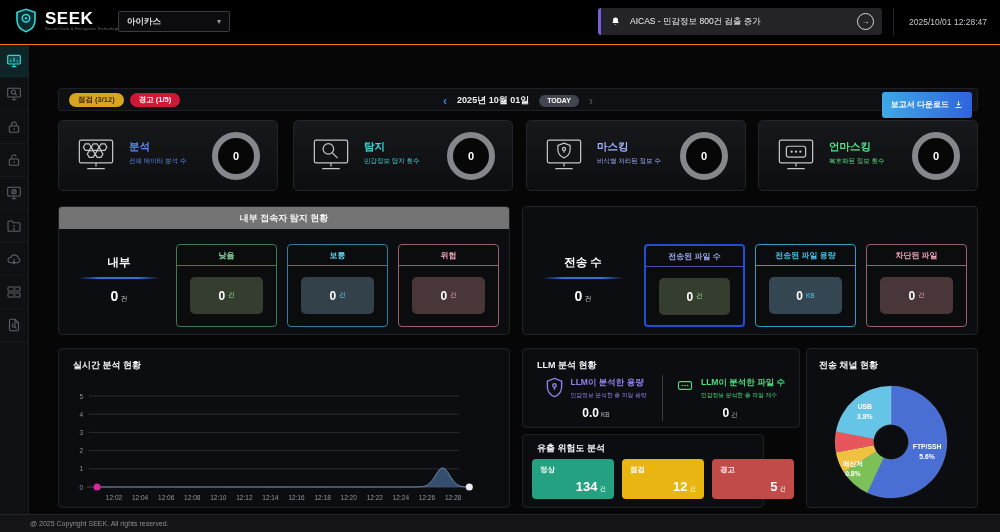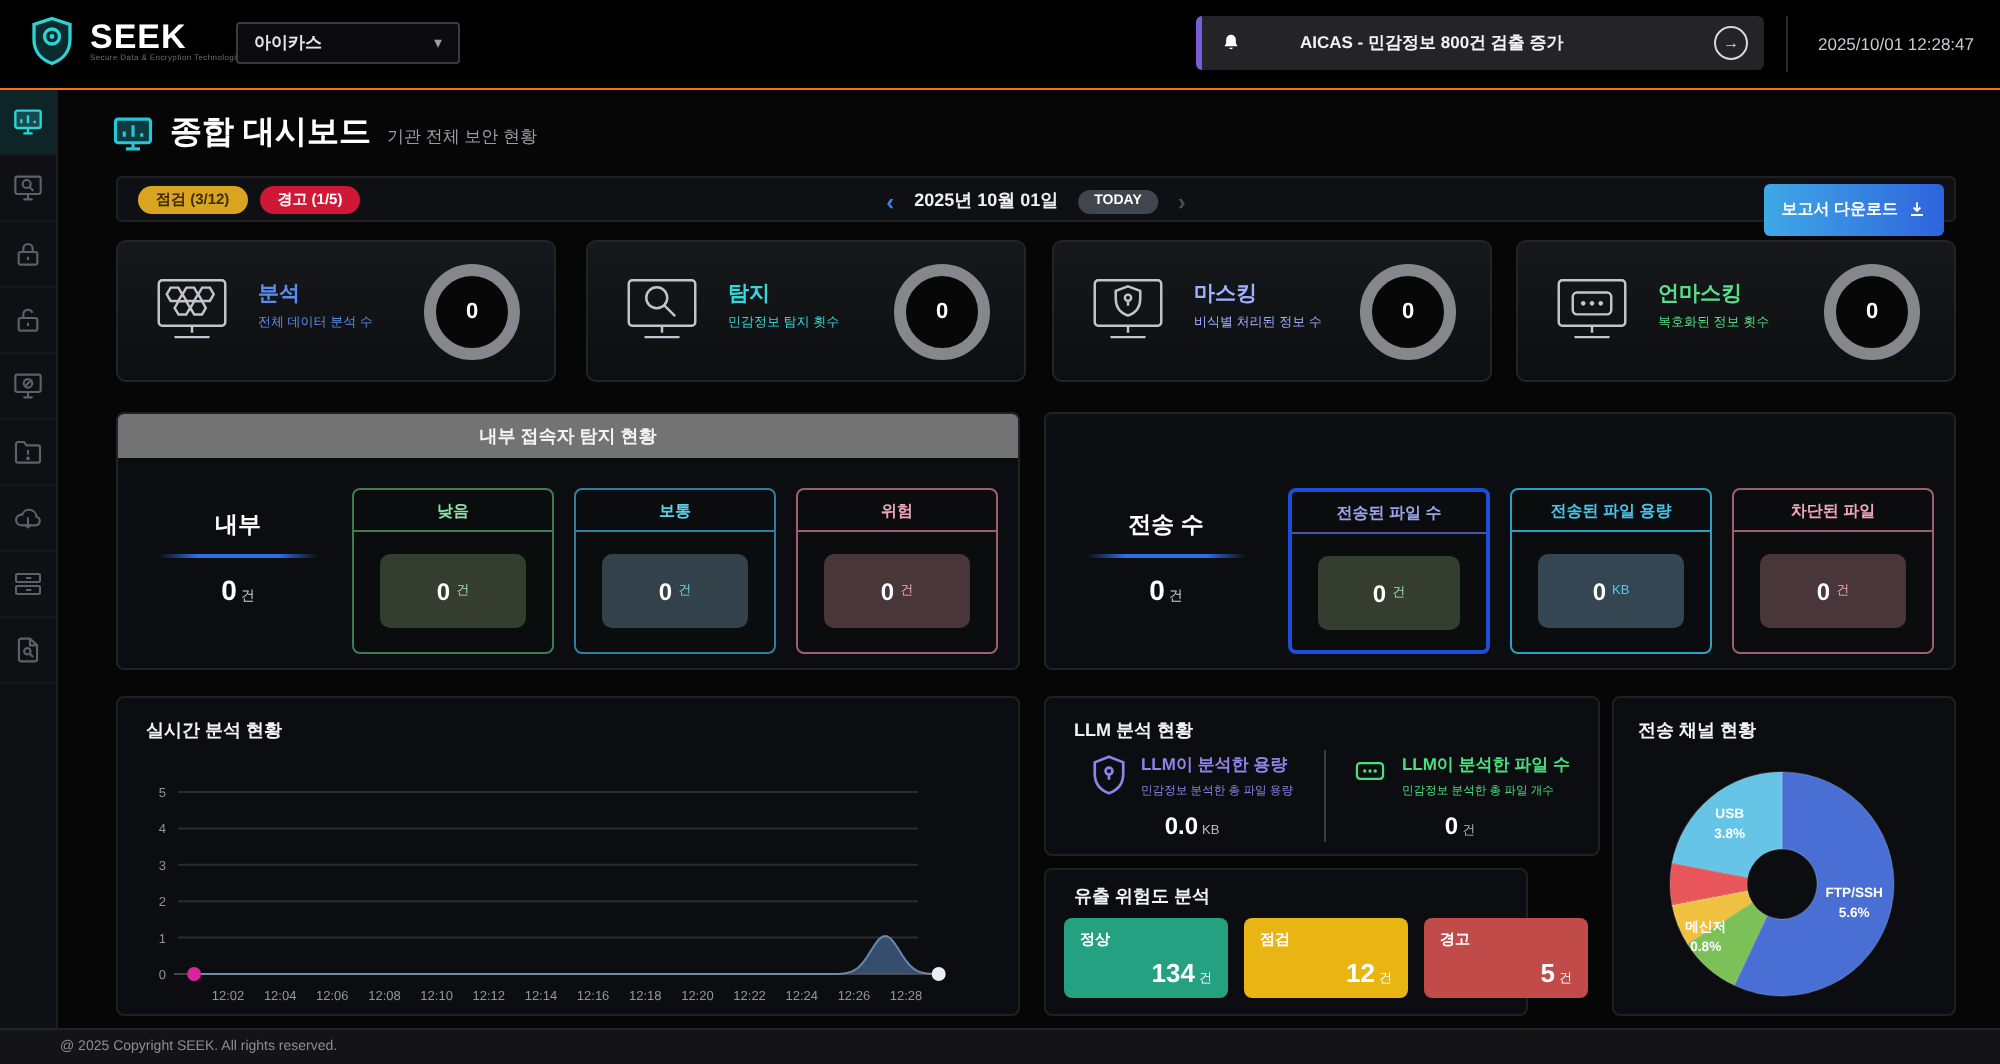--- a/index.html
+++ b/index.html
@@ -9,21 +9,21 @@
   .topbar{position:absolute;left:0;top:0;width:1000px;height:44px;background:#000;border-bottom:1px solid #f97316;}
   .logo{position:absolute;left:14px;top:7px;display:flex;align-items:center;gap:7px;cursor:pointer;}
   .logo-text{font-size:17px;font-weight:800;letter-spacing:.5px;color:#fff;line-height:15px;}
   .logo-tag{font-size:4px;color:#6d6d72;letter-spacing:.2px;}
   .org-select{position:absolute;left:118px;top:11px;width:112px;height:21px;background:#0c0c0e;border:1px solid #3a3b40;
               border-radius:2px;display:flex;align-items:center;justify-content:space-between;padding:0 8px;box-sizing:border-box;}
   .org-select .val{font-size:8.5px;font-weight:700;color:#e6e6e8;}
   .org-select .caret{font-size:8px;color:#9a9aa0;}
   .alertbar{position:absolute;left:598px;top:8px;width:284px;height:27px;background:#242428;border-left:3px solid #7a5cdb;
             border-radius:3px;display:flex;align-items:center;padding:0 8px;box-sizing:border-box;gap:8px;}
-  .alert-text{font-size:8.5px;font-weight:700;color:#f2f2f4;flex:1;margin-left:20px;}
+  .alert-text{font-size:8.5px;font-weight:400;color:#f2f2f4;flex:1;}
   .alert-go{width:15px;height:15px;border:1px solid #d8d8dc;border-radius:50%;display:flex;align-items:center;
             justify-content:center;font-size:8px;color:#d8d8dc;}
   .top-divider{position:absolute;left:893px;top:8px;width:1px;height:28px;background:#26262a;}
   .clock{position:absolute;left:900px;top:0;width:96px;height:44px;line-height:44px;text-align:center;font-size:8.5px;color:#c9c9ce;}
   
   .sidebar{position:absolute;left:0;top:45px;width:28px;height:469px;background:#0e1013;border-right:1px solid #1b1d21;}
   .side-item{width:28px;height:32px;display:flex;align-items:center;justify-content:center;border-bottom:1px solid #16181c;cursor:pointer;}
   .side-item.active{background:#0e2527;}
   
   .pagehead{position:absolute;left:56px;top:56px;display:flex;align-items:flex-end;gap:8px;}
@@ -219,30 +219,20 @@
         <svg width="16" height="16" viewBox="0 0 24 24" fill="none" stroke="#5d6169" stroke-width="1.6">
           <path d="M13.5 3.5H7A1.8 1.8 0 0 0 5.2 5.3v13.4A1.8 1.8 0 0 0 7 20.5h10a1.8 1.8 0 0 0 1.8-1.8V8.5z"></path>
           <path d="M13.5 3.5v5h5.3"></path>
             <circle cx="11.5" cy="13" r="2.4"></circle>
             <path d="M13.3 14.8 15.8 17.3"></path>
         </svg>
       </span>
     </div>
   </div>
 
-  <div class="pagehead">
-    <span>
-      <svg width="21" height="20" viewBox="0 0 24 22" fill="none" stroke="#25c8d8" stroke-width="1.8">
-        <rect x="2" y="2.5" width="20" height="13.5" rx="1.5" fill="#0e3a40"></rect>
-        <path d="M7 12.5v-3M12 12.5V6M17 12.5v-2M12 16v3M8 19.5h8"></path>
-      </svg>
-    </span>
-    <span class="title">종합 대시보드</span>
-    <span class="subtitle">기관 전체 보안 현황</span>
-  </div>
 
   <div class="datebar">
     <div class="badges">
       <span class="badge gold">점검 (3/12)</span>
       <span class="badge red">경고 (1/5)</span>
     </div>
     <div class="date-center">
       <span class="chev left">‹</span>
       <span class="date-label">2025년 10월 01일</span>
       <span class="today-pill">TODAY</span>

